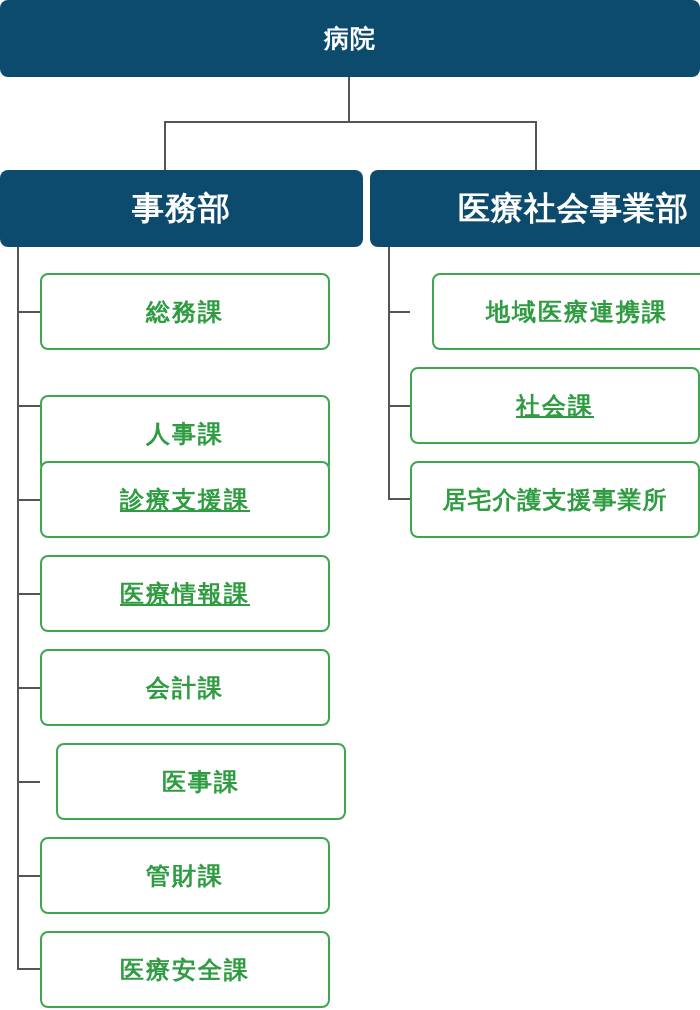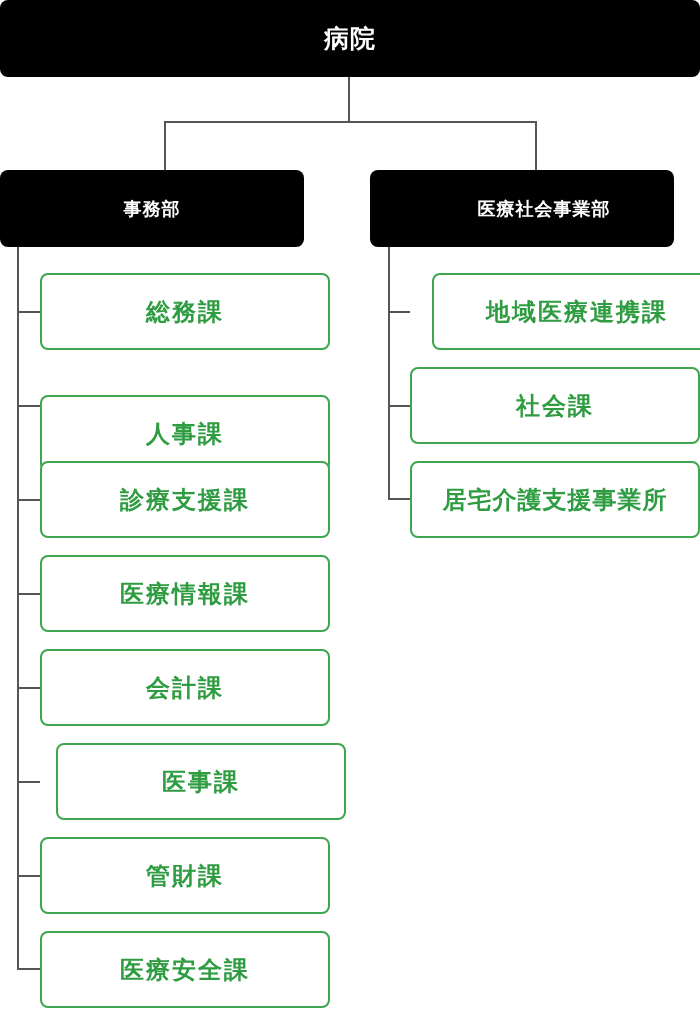--- a/index.html
+++ b/index.html
@@ -1,23 +1,23 @@
 <!DOCTYPE html>
 <html><head>
 <meta charset="utf-8">
 <style>
   html, body { margin:0; padding:0; background:#ffffff; }
   body { width:700px; height:1010px; position:relative; overflow:hidden;
          font-family: "DejaVu Sans", "Liberation Sans", sans-serif; }
   .box { position:absolute; box-sizing:border-box; display:flex; align-items:center;
          justify-content:center; font-weight:bold; }
-  .solid { background:#000000; color:#ffffff; border-radius:8px; }
+  .solid { background:#0c4a6e; color:#ffffff; border-radius:8px; }
   .outline { background:#ffffff; color:#2f9c42; border:2px solid #3da64e; border-radius:8px; }
   .top { left:0; top:0; width:700px; height:77px; font-size:25px; letter-spacing:1px; }
-  .dept { top:170px; width:304px; height:77px; font-size:18px; letter-spacing:1px; }
+  .dept { top:170px; width:363px; height:77px; font-size:32px; letter-spacing:1px; }
   .dept-left { left:0; }
   .dept-right { left:370px;padding-left:44px; }
   .child { width:290px; height:77px; font-size:24px; letter-spacing:2px; }
   .child.small { font-size:24px; letter-spacing:1px; }
   .line { position:absolute; background:#555555; }
 </style>
 </head>
 <body>
 
 <div class="line" style="left:348px; top:77px; width:2px; height:46px;"></div>
@@ -50,40 +50,40 @@
 <div class="box solid dept dept-right">
   <span>医療社会事業部</span>
 </div>
 
 <div class="box outline child" style="left:40px; top:273px;">
   <span>総務課</span>
 </div>
 <div class="box outline child" style="left:40px; top:367px;margin-top:28px;">
   <span>人事課</span>
 </div>
-<div class="box outline child" style="left:40px; top:461px;">
+<div class="box outline child" style="left:40px; top:461px;text-decoration:underline;">
   <span>診療支援課</span>
 </div>
-<div class="box outline child" style="left:40px; top:555px;">
+<div class="box outline child" style="left:40px; top:555px;text-decoration:underline;">
   <span>医療情報課</span>
 </div>
 <div class="box outline child" style="left:40px; top:649px;">
   <span>会計課</span>
 </div>
 <div class="box outline child" style="left:56px; top:743px;">
   <span>医事課</span>
 </div>
 <div class="box outline child" style="left:40px; top:837px;">
   <span>管財課</span>
 </div>
 <div class="box outline child" style="left:40px; top:931px;font-family:Liberation Mono, monospace;">
   <span>医療安全課</span>
 </div>
 
 <div class="box outline child" style="left:432px; top:273px;">
   <span>地域医療連携課</span>
 </div>
-<div class="box outline child" style="left:410px; top:367px;">
+<div class="box outline child" style="left:410px; top:367px;text-decoration:underline;">
   <span>社会課</span>
 </div>
 <div class="box outline child small" style="left:410px; top:461px;">
   <span>居宅介護支援事業所</span>
 </div>
 
 </body></html>

